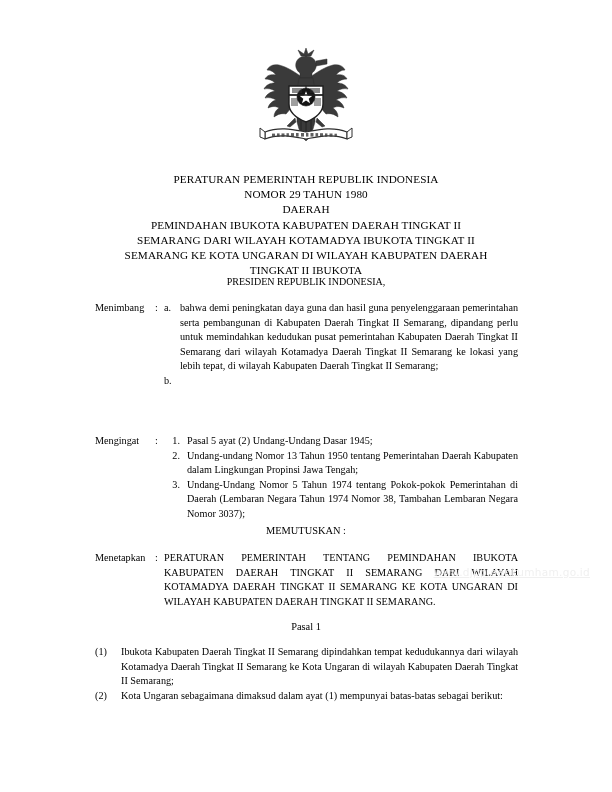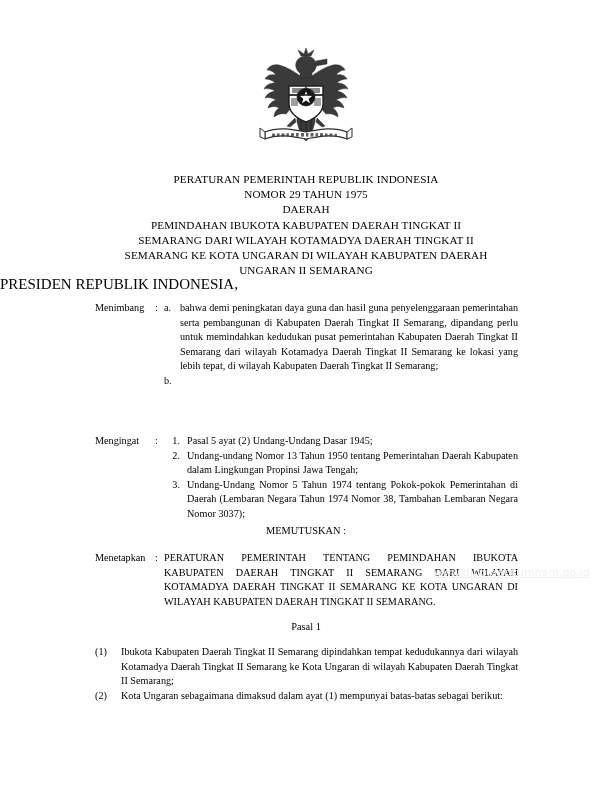--- a/index.html
+++ b/index.html
@@ -50,21 +50,22 @@
     letter-spacing: 0.1px;
   }
   .title-line { display: block; white-space: nowrap; }
 
   
   .presiden {
     position: absolute;
     left: 0;
     right: 0;
     top: 276px;
-    font-size: 15px;
+    text-align: center;
+    font-size: 10px;
   }
 
   
   .clause {
     position: absolute;
     left: 95px;
     width: 423px;
     font-size: 10.2px;
     line-height: 14.6px;
   }
@@ -252,26 +253,26 @@
             <rect x="80" y="91.4" width="2.4" height="3.3"></rect>
           <rect x="84.5" y="91.5" width="3" height="3.2"></rect>
             <rect x="89.5" y="91.7" width="2.4" height="3"></rect>
         </g>
       </g>
     </svg>
   </div>
 
   <div class="title-block">
     <span class="title-line">PERATURAN PEMERINTAH REPUBLIK INDONESIA</span>
-    <span class="title-line">NOMOR 29 TAHUN 1975</span>
+    <span class="title-line">NOMOR 29 TAHUN 1980</span>
     <span class="title-line">DAERAH</span>
     <span class="title-line">PEMINDAHAN IBUKOTA KABUPATEN DAERAH TINGKAT II</span>
-    <span class="title-line">SEMARANG DARI WILAYAH KOTAMADYA DAERAH TINGKAT II</span>
+    <span class="title-line">SEMARANG DARI WILAYAH KOTAMADYA IBUKOTA TINGKAT II</span>
     <span class="title-line">SEMARANG KE KOTA UNGARAN DI WILAYAH KABUPATEN DAERAH</span>
-    <span class="title-line">UNGARAN II SEMARANG</span>
+    <span class="title-line">TINGKAT II IBUKOTA</span>
   </div>
 
   <div class="presiden">PRESIDEN REPUBLIK INDONESIA,</div>
 
   <div class="clause" style="top:301px;">
     <div class="clause-row">
       <span class="clause-label">Menimbang</span>
       <span class="clause-colon">:</span>
       <span class="clause-marker">a.</span>
       <span class="clause-body">bahwa demi peningkatan daya guna dan hasil guna penyelenggaraan pemerintahan serta pembangunan di Kabupaten Daerah Tingkat II Semarang, dipandang perlu untuk memindahkan kedudukan pusat pemerintahan Kabupaten Daerah Tingkat II Semarang dari wilayah Kotamadya Daerah Tingkat II Semarang ke lokasi yang lebih tepat, di wilayah Kabupaten Daerah Tingkat II Semarang;</span>

